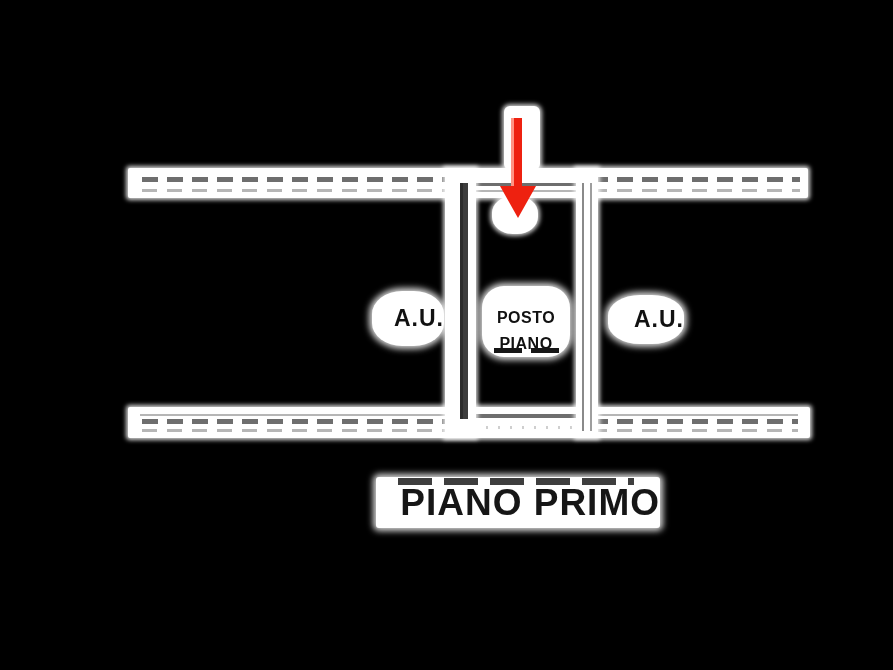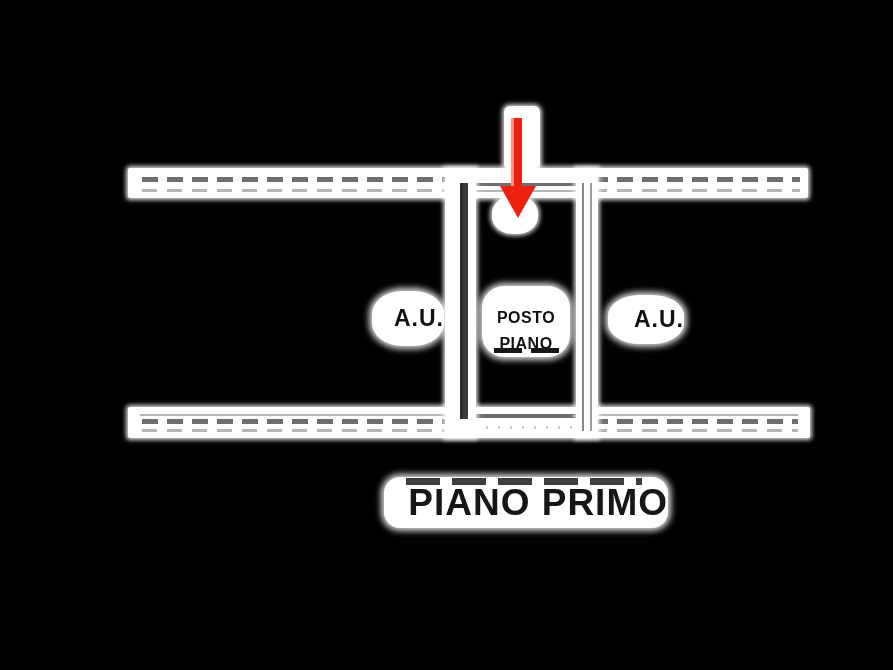--- a/index.html
+++ b/index.html
@@ -78,24 +78,23 @@
     border-radius:22px;
     flex-direction:column;
     font-size:16px;font-weight:700;letter-spacing:.5px;line-height:26px;
     text-align:center;
   }
   .auto-underline{
     position:absolute;left:12px;right:10px;bottom:4px;height:5px;
     background:repeating-linear-gradient(90deg,#161616 0 28px,transparent 28px 37px);
   }
   .title-blob{
-    border-radius:16px;
+    border-radius:3px;
     font-size:37px;font-weight:700;letter-spacing:1px;
     color:#161616;
-    margin-left:8px;
   }
   .title-overbar{
     position:absolute;top:1px;left:22px;right:26px;height:7px;
     background:repeating-linear-gradient(90deg,#1c1c1c 0 34px,transparent 34px 46px);
     opacity:.85;
   }
 </style>
 </head>
 <body>
 

